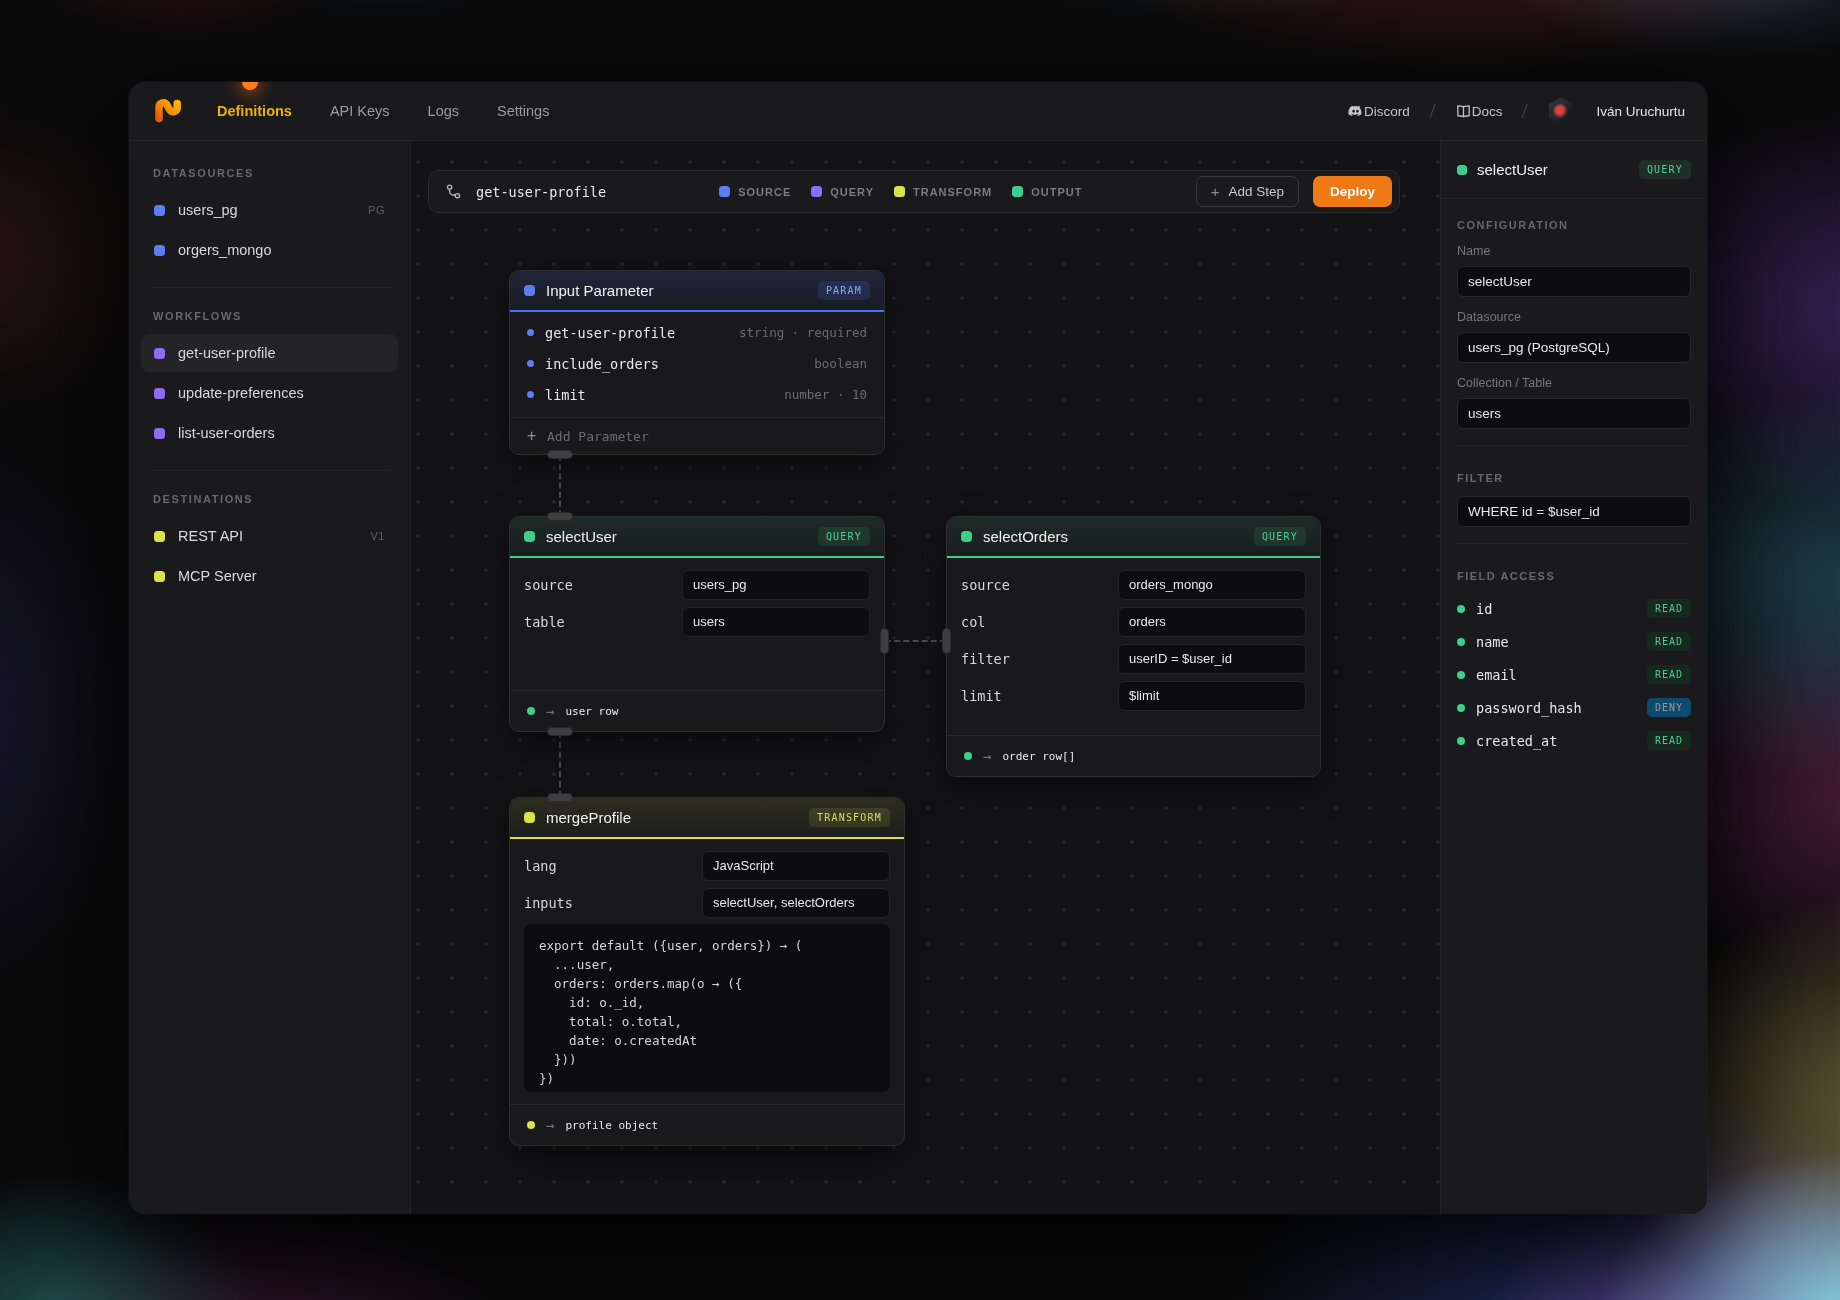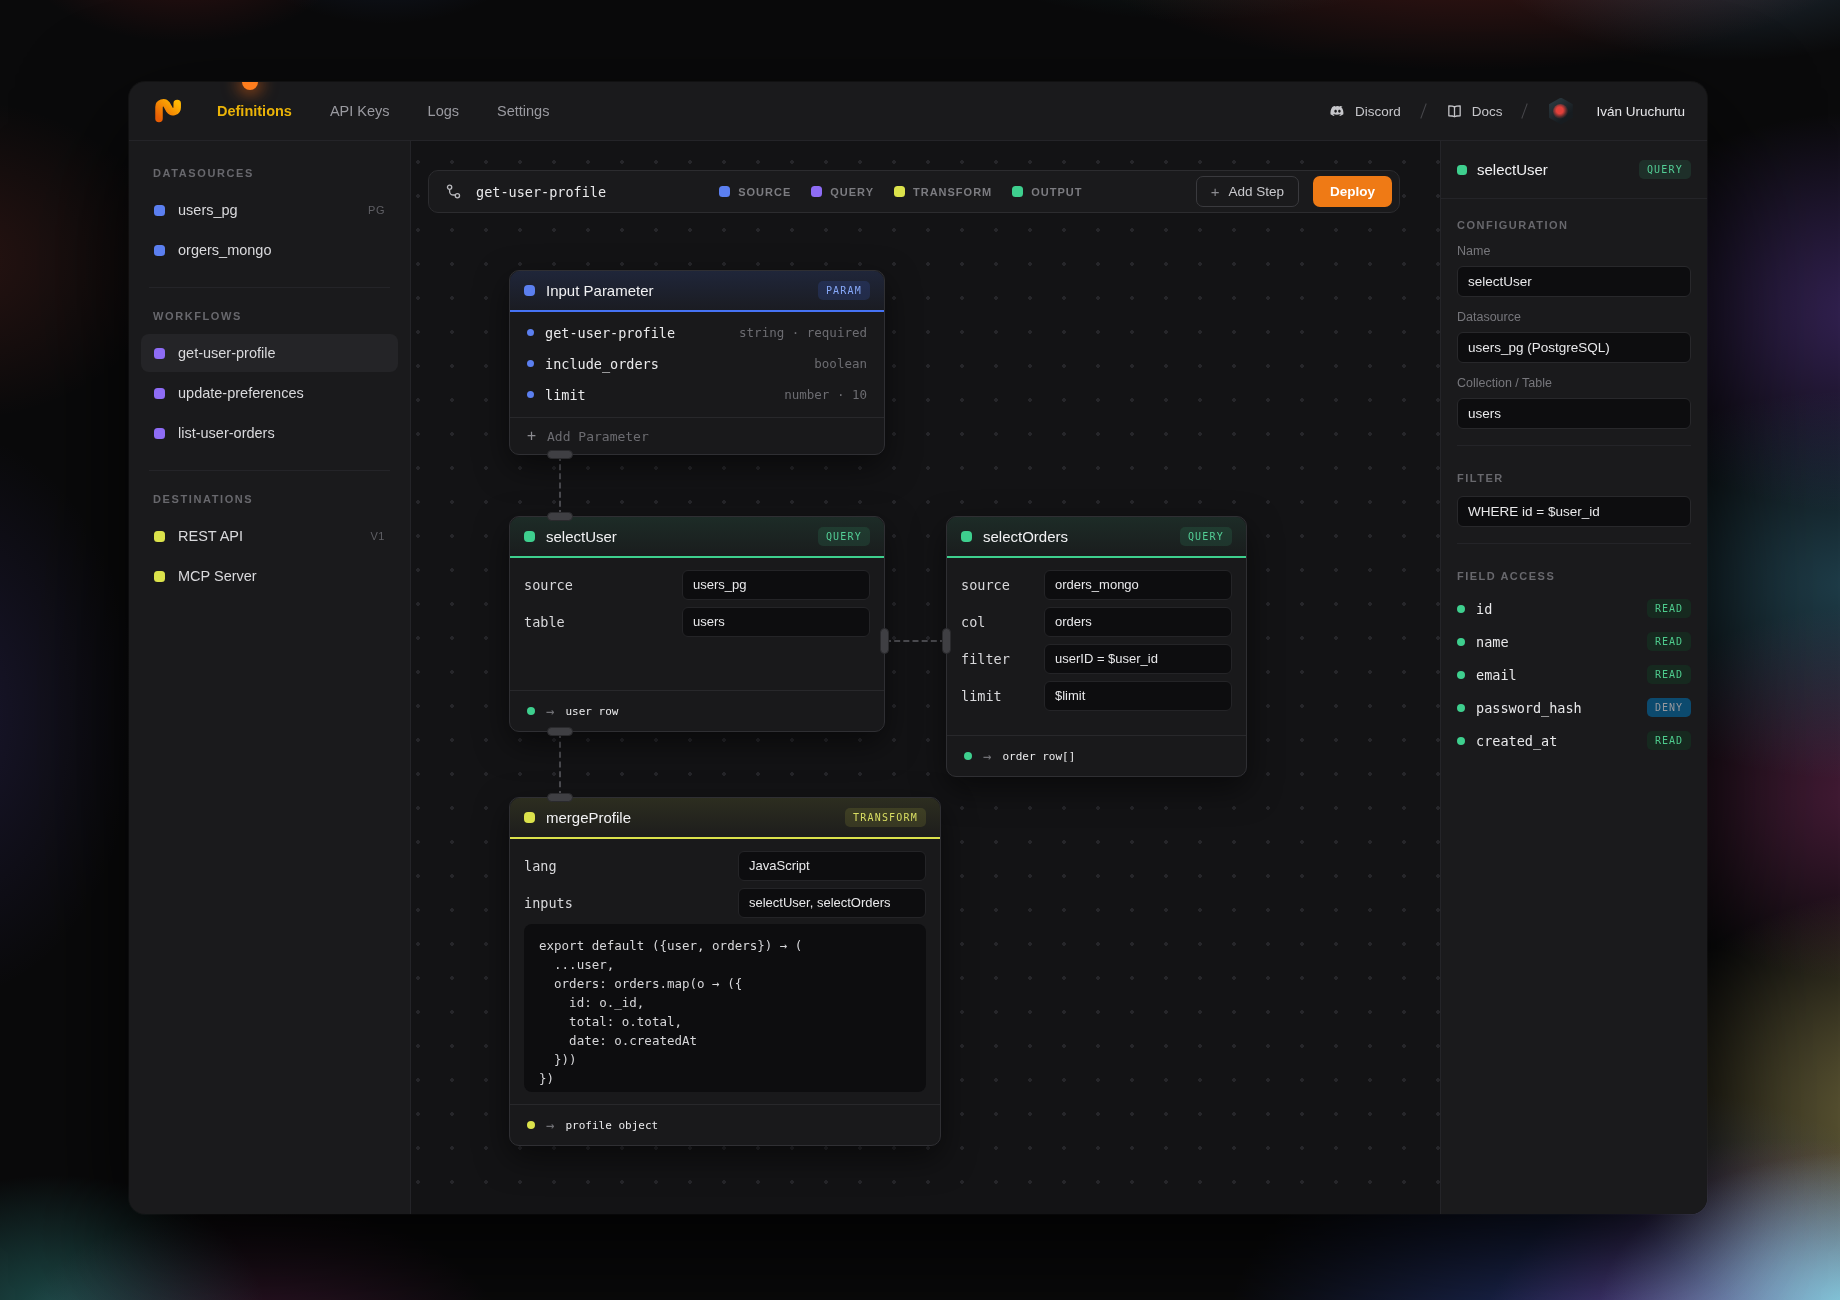--- a/index.html
+++ b/index.html
@@ -38,21 +38,21 @@
     box-shadow:0 0 16px 4px rgba(255,110,20,.55); z-index:9; }
 
   
   .nav { height:59px; display:flex; align-items:center; padding:0 22px;
     background:#1a1a1c; border-bottom:1px solid #242428; }
   .logo { width:30px; height:26px; margin:0 34px 0 2px; flex:none; }
   .nav-tabs { display:flex; gap:38px; }
   .nav-tab { font-size:14.5px; color:#9a9aa0; cursor:pointer; }
   .nav-tab.active { color:#eab308; font-weight:700; }
   .nav-right { margin-left:auto; display:flex; align-items:center; gap:16px; }
-  .nav-link { display:flex; gap:9px; align-items:center; color:#c6c6ca; font-size:13.5px; cursor:pointer; }
+  .nav-link { display:flex; gap:0; align-items:center; color:#c6c6ca; font-size:13.5px; cursor:pointer; }
   .nav-link svg { display:block; }
   .sep { width:1px; height:16px; background:#47474b; transform:rotate(20deg); margin:0 6px; }
   .account { display:flex; align-items:center; gap:22px; cursor:pointer; }
   .avatar { width:27px; height:27px; position:relative; flex:none;
     clip-path:polygon(50% 0,94% 25%,94% 75%,50% 100%,6% 75%,6% 25%);
     background:linear-gradient(140deg,#2c3b42 10%,#171c20 70%); }
   .avatar::after { content:""; position:absolute; inset:6px; border-radius:50%;
     background:radial-gradient(circle at 45% 42%, #e2403a 0 28%, rgba(226,64,58,.3) 55%, transparent 72%); }
   .account-name { font-size:13.5px; color:#e6e6e9; }
 
@@ -131,22 +131,22 @@
   .out-dot { width:8px; height:8px; border-radius:50%; flex:none; }
   .query .out-dot { background:#3ecf8e; } .transform .out-dot { background:#dbe24b; }
   .arrow-icon::before { content:"→"; color:#707075; font-size:14px; font-family:"DejaVu Sans Mono", monospace; }
   .output-label { font-size:11px; color:#eaeaec; }
 
   .code-block { margin:3px 14px 12px; background:#0d0d0f; border-radius:8px; padding:12px 15px;
     font-size:12.5px; line-height:19px; color:#d6d6d9; white-space:pre; flex:1; overflow:hidden; cursor:text; }
 
   #node-param { left:98px; top:129px; width:376px; height:185px; }
   #node-selectUser { left:98px; top:375px; width:376px; height:216px; }
-  #node-selectOrders { left:535px; top:375px; width:301px; height:261px; }
-  #node-mergeProfile { left:98px; top:656px; width:432px; height:349px; }
+  #node-selectOrders { left:535px; top:375px; width:375px; height:261px; }
+  #node-mergeProfile { left:98px; top:656px; width:396px; height:349px; }
   #conn-v1 { left:148px; top:314px; height:61px; }
   #conn-v2 { left:148px; top:591px; height:65px; }
   #conn-h1 { left:474px; top:499px; width:61px; }
 
   .port { position:absolute; background:#3f3f43; border:1px solid #2a2a2d; z-index:4; }
   .port.hz { width:26px; height:9px; border-radius:5px; left:37px; }
   .port.vt { width:9px; height:26px; border-radius:5px; top:111px; }
   .port.bottom { bottom:-5px; } .port.top { top:-5px; }
   .port.right { right:-5px; } .port.left { left:-5px; }
 

